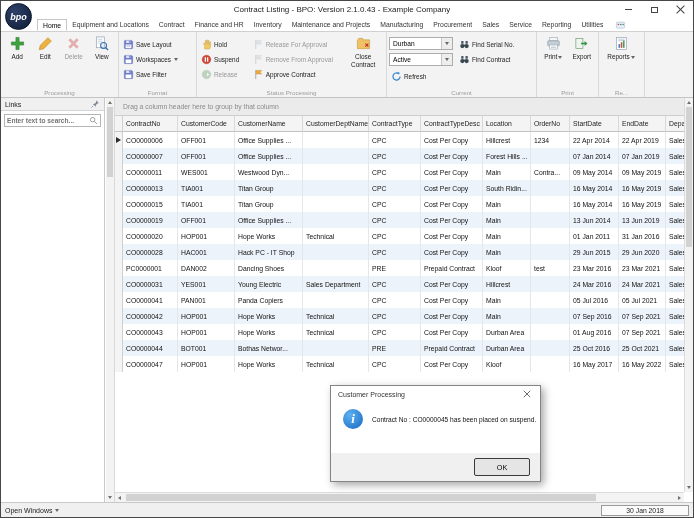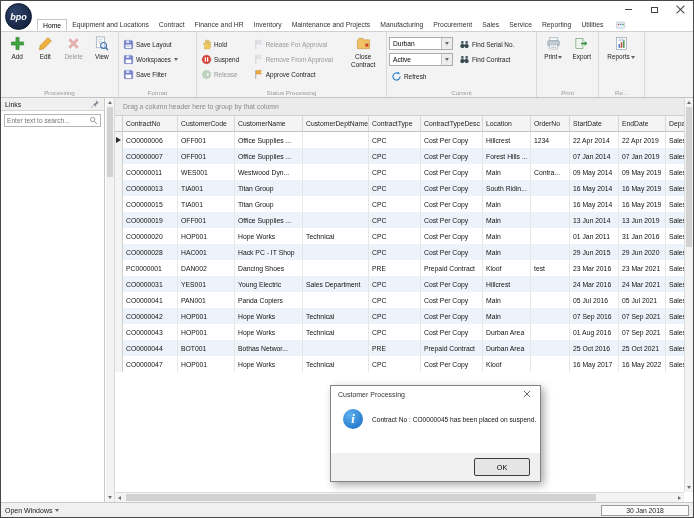--- a/index.html
+++ b/index.html
@@ -42,21 +42,21 @@
   .combo{width:64px;height:13px;background:#fff;border:1px solid #acacac;display:flex;align-items:center;font-size:6.6px;margin-bottom:3px;}
   .combo .val{flex:1;padding-left:3px;white-space:nowrap;overflow:hidden;}
   .combo-btn{width:11px;height:11px;background:#ededed;border-left:1px solid #c6c6c6;display:flex;align-items:center;justify-content:center;flex:none;}
 
   
   .main{position:absolute;top:97px;left:0;right:0;bottom:15px;background:#fff;}
   .sidebar{position:absolute;left:0;top:0;width:104px;bottom:0;background:#fff;border-right:1px solid #c9c9c9;overflow:hidden;}
   .links-header{height:13px;background:#f0f0f0;border-bottom:1px solid #d5d5d5;display:flex;align-items:center;justify-content:space-between;padding:0 4px;font-size:7px;color:#222;}
   .links-header .ico{width:10px;height:10px;}
   .search-box{margin:3px;height:13px;border:1px solid #b5b5b5;background:#fff;display:flex;align-items:center;padding:0 2px;}
-  .search-box input{border:0;outline:0;flex:1;font-size:6.6px;font-family:inherit;color:#444;width:70px;background:transparent;}
+  .search-box input{border:0;outline:0;flex:1;font-size:6.6px;font-family:inherit;color:#444;width:70px;background:transparent;font-weight:bold;}
   .search-box .ico{width:9px;height:9px;flex:none;}
   .section-title{font-size:7.8px;font-weight:bold;color:#111;padding:6px 5px 3px;}
   .side-btn{margin:2px 6px 4px;height:37px;border-radius:2px;color:#fff;font-size:6.8px;padding:3px 4px;}
   .side-btn.green{background:linear-gradient(180deg,#4cb463,#188038);border:1px solid #14702f;}
   .side-btn.gray{background:linear-gradient(180deg,#c6ccc4,#99a396);border:1px solid #8b9588;color:#f4f4f4;}
   .side-btn.red{background:linear-gradient(180deg,#b14a1e,#7c2c0c);border:1px solid #6b2608;}
   .side-scroll{position:absolute;left:105px;top:0;width:9px;bottom:0;background:#f3f3f3;border-right:1px solid #d9d9d9;}
   .side-scroll .thumb{position:absolute;left:1px;right:1px;top:9px;height:70px;background:#d2d2d2;}
 
   
@@ -95,20 +95,21 @@
   .dialog-msg{font-size:6.6px;color:#111;white-space:nowrap;}
   .dialog-footer{position:absolute;left:0;right:0;bottom:0;height:28px;background:#f0f0f0;display:flex;align-items:center;justify-content:flex-end;padding-right:10px;}
   .ok-btn{width:56px;height:18px;background:#e5e5e5;border:1.5px solid #3a3a3a;border-radius:2px;font-size:7.2px;display:flex;align-items:center;justify-content:center;}
 </style>
 </head>
 <body>
 
 <div class="window">
 
   <div class="titlebar">
+    <div class="window-title">Contract Listing - BPO: Version 2.1.0.43 - Example Company</div>
     <div class="win-controls">
       <div class="win-btn">
           <span class="glyph-min"></span>
         </div>
       <div class="win-btn">
           <span class="glyph-max"></span>
         </div>
       <div class="win-btn">
           <span class="glyph-close"></span>
         </div>

